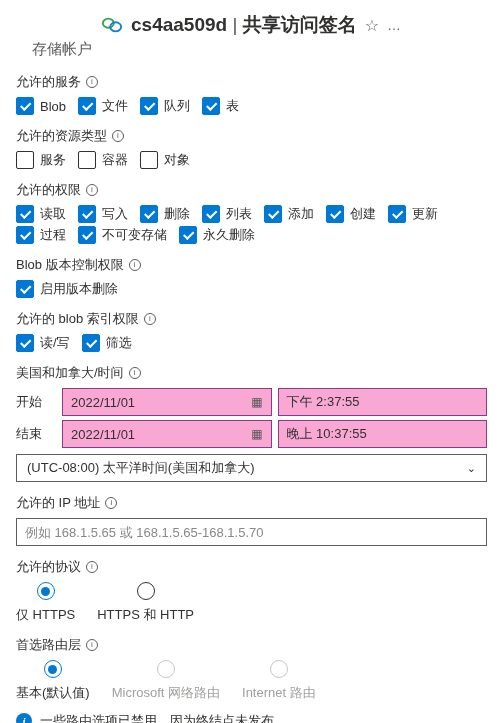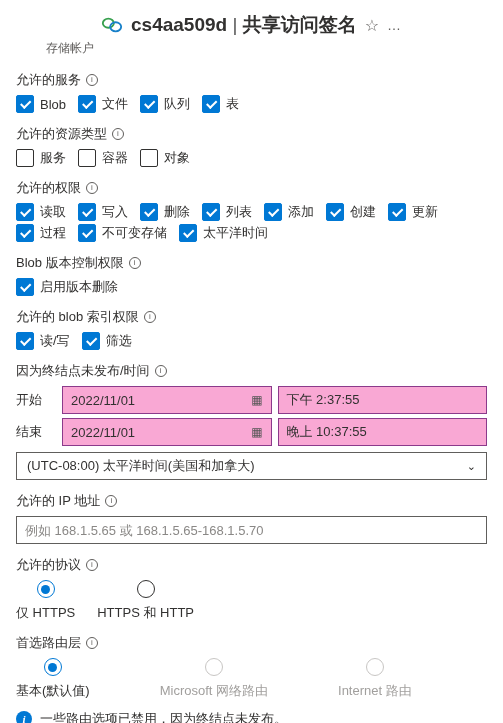--- a/index.html
+++ b/index.html
@@ -10,21 +10,21 @@
     padding: 12px 16px;
     width: 503px;
     background: #fff;
   }
   .header-row { display: flex; align-items: center; gap: 8px; margin-bottom: 2px; justify-content: center; }
   .res-icon { width: 22px; height: 22px; flex-shrink: 0; }
   .title { font-size: 19px; font-weight: 600; color: #323130; }
   .title-sep { font-weight: 400; color: #555; }
   .star { color: #605e5c; font-size: 16px; cursor: pointer; }
   .dots { color: #605e5c; font-size: 14px; letter-spacing: 1px; cursor: pointer; }
-  .subtitle { font-size: 12px; color: #605e5c; margin-left: 30px; margin-bottom: 14px; }
+  .subtitle { font-size: 15px; color: #605e5c; margin-left: 16px; margin-bottom: 14px; }
 
   .section-label { display: flex; align-items: center; gap: 5px; font-size: 13px; color: #323130; margin-top: 12px; margin-bottom: 6px; }
   .info-icon {
     display: inline-flex; align-items: center; justify-content: center;
     width: 12px; height: 12px; border: 1px solid #605e5c; border-radius: 50%;
     font-size: 8px; color: #605e5c; font-style: normal; line-height: 1;
   }
 
   .cb-row { display: flex; flex-wrap: wrap; gap: 3px 12px; margin-bottom: 4px; }
   .cb { display: inline-flex; align-items: center; gap: 6px; cursor: pointer; font-size: 13px; }
@@ -62,21 +62,21 @@
   .text-input::placeholder { color: #8a8886; }
 
   .radio-row { display: flex; gap: 22px; margin-top: 6px; flex-wrap: wrap; }
   .radio { display: inline-flex; align-items: center; gap: 6px; cursor: pointer; font-size: 13px; flex-direction: column; }
   .radio-circ {
     width: 18px; height: 18px; border: 1px solid #323130; border-radius: 50%;
     display: inline-flex; align-items: center; justify-content: center; flex-shrink: 0;
   }
   .radio-circ.sel { border-color: #0078d4; }
   .radio-circ.sel::after { content: ""; width: 9px; height: 9px; background: #0078d4; border-radius: 50%; }
-  .radio.disabled { color: #a19f9d; cursor: default; margin-left: 48px; }
+  .radio.disabled { color: #a19f9d; cursor: default; }
   .radio.disabled .radio-circ { border-color: #c8c6c4; }
 
   .info-banner { display: flex; align-items: center; gap: 8px; margin-top: 10px; font-size: 13px; }
   .info-banner-icon {
     width: 16px; height: 16px; background: #0078d4; border-radius: 50%; color: #fff;
     display: inline-flex; align-items: center; justify-content: center; font-size: 11px; font-weight: bold; flex-shrink: 0;
     font-style: italic; font-family: Georgia, serif;
   }
 
   .key-select { width: 200px; }
@@ -181,21 +181,21 @@
     <label class="cb">
       <span class="cb-box checked"></span>
       <span>过程</span>
     </label>
     <label class="cb">
       <span class="cb-box checked"></span>
       <span>不可变存储</span>
     </label>
     <label class="cb">
       <span class="cb-box checked"></span>
-      <span>太平洋时间</span>
+      <span>永久删除</span>
     </label>
   </div>
 
 
 <div class="section-label">
   <span>Blob 版本控制权限</span>
   <span class="info-icon">i</span>
 </div>
 <div class="cb-row" id="blobver-row">
     <label class="cb">
@@ -215,21 +215,21 @@
       <span>读/写</span>
     </label>
     <label class="cb">
       <span class="cb-box checked"></span>
       <span>筛选</span>
     </label>
   </div>
 
 
 <div class="section-label">
-  <span>因为终结点未发布/时间</span>
+  <span>美国和加拿大/时间</span>
   <span class="info-icon">i</span>
 </div>
 <div class="dt-grid">
   <div class="dt-label">开始</div>
   <div class="dt-input">
     <span>2022/11/01</span>
     <span class="cal-icon">▦</span>
   </div>
   <div class="dt-input">
     <span>下午 2:37:55</span>

